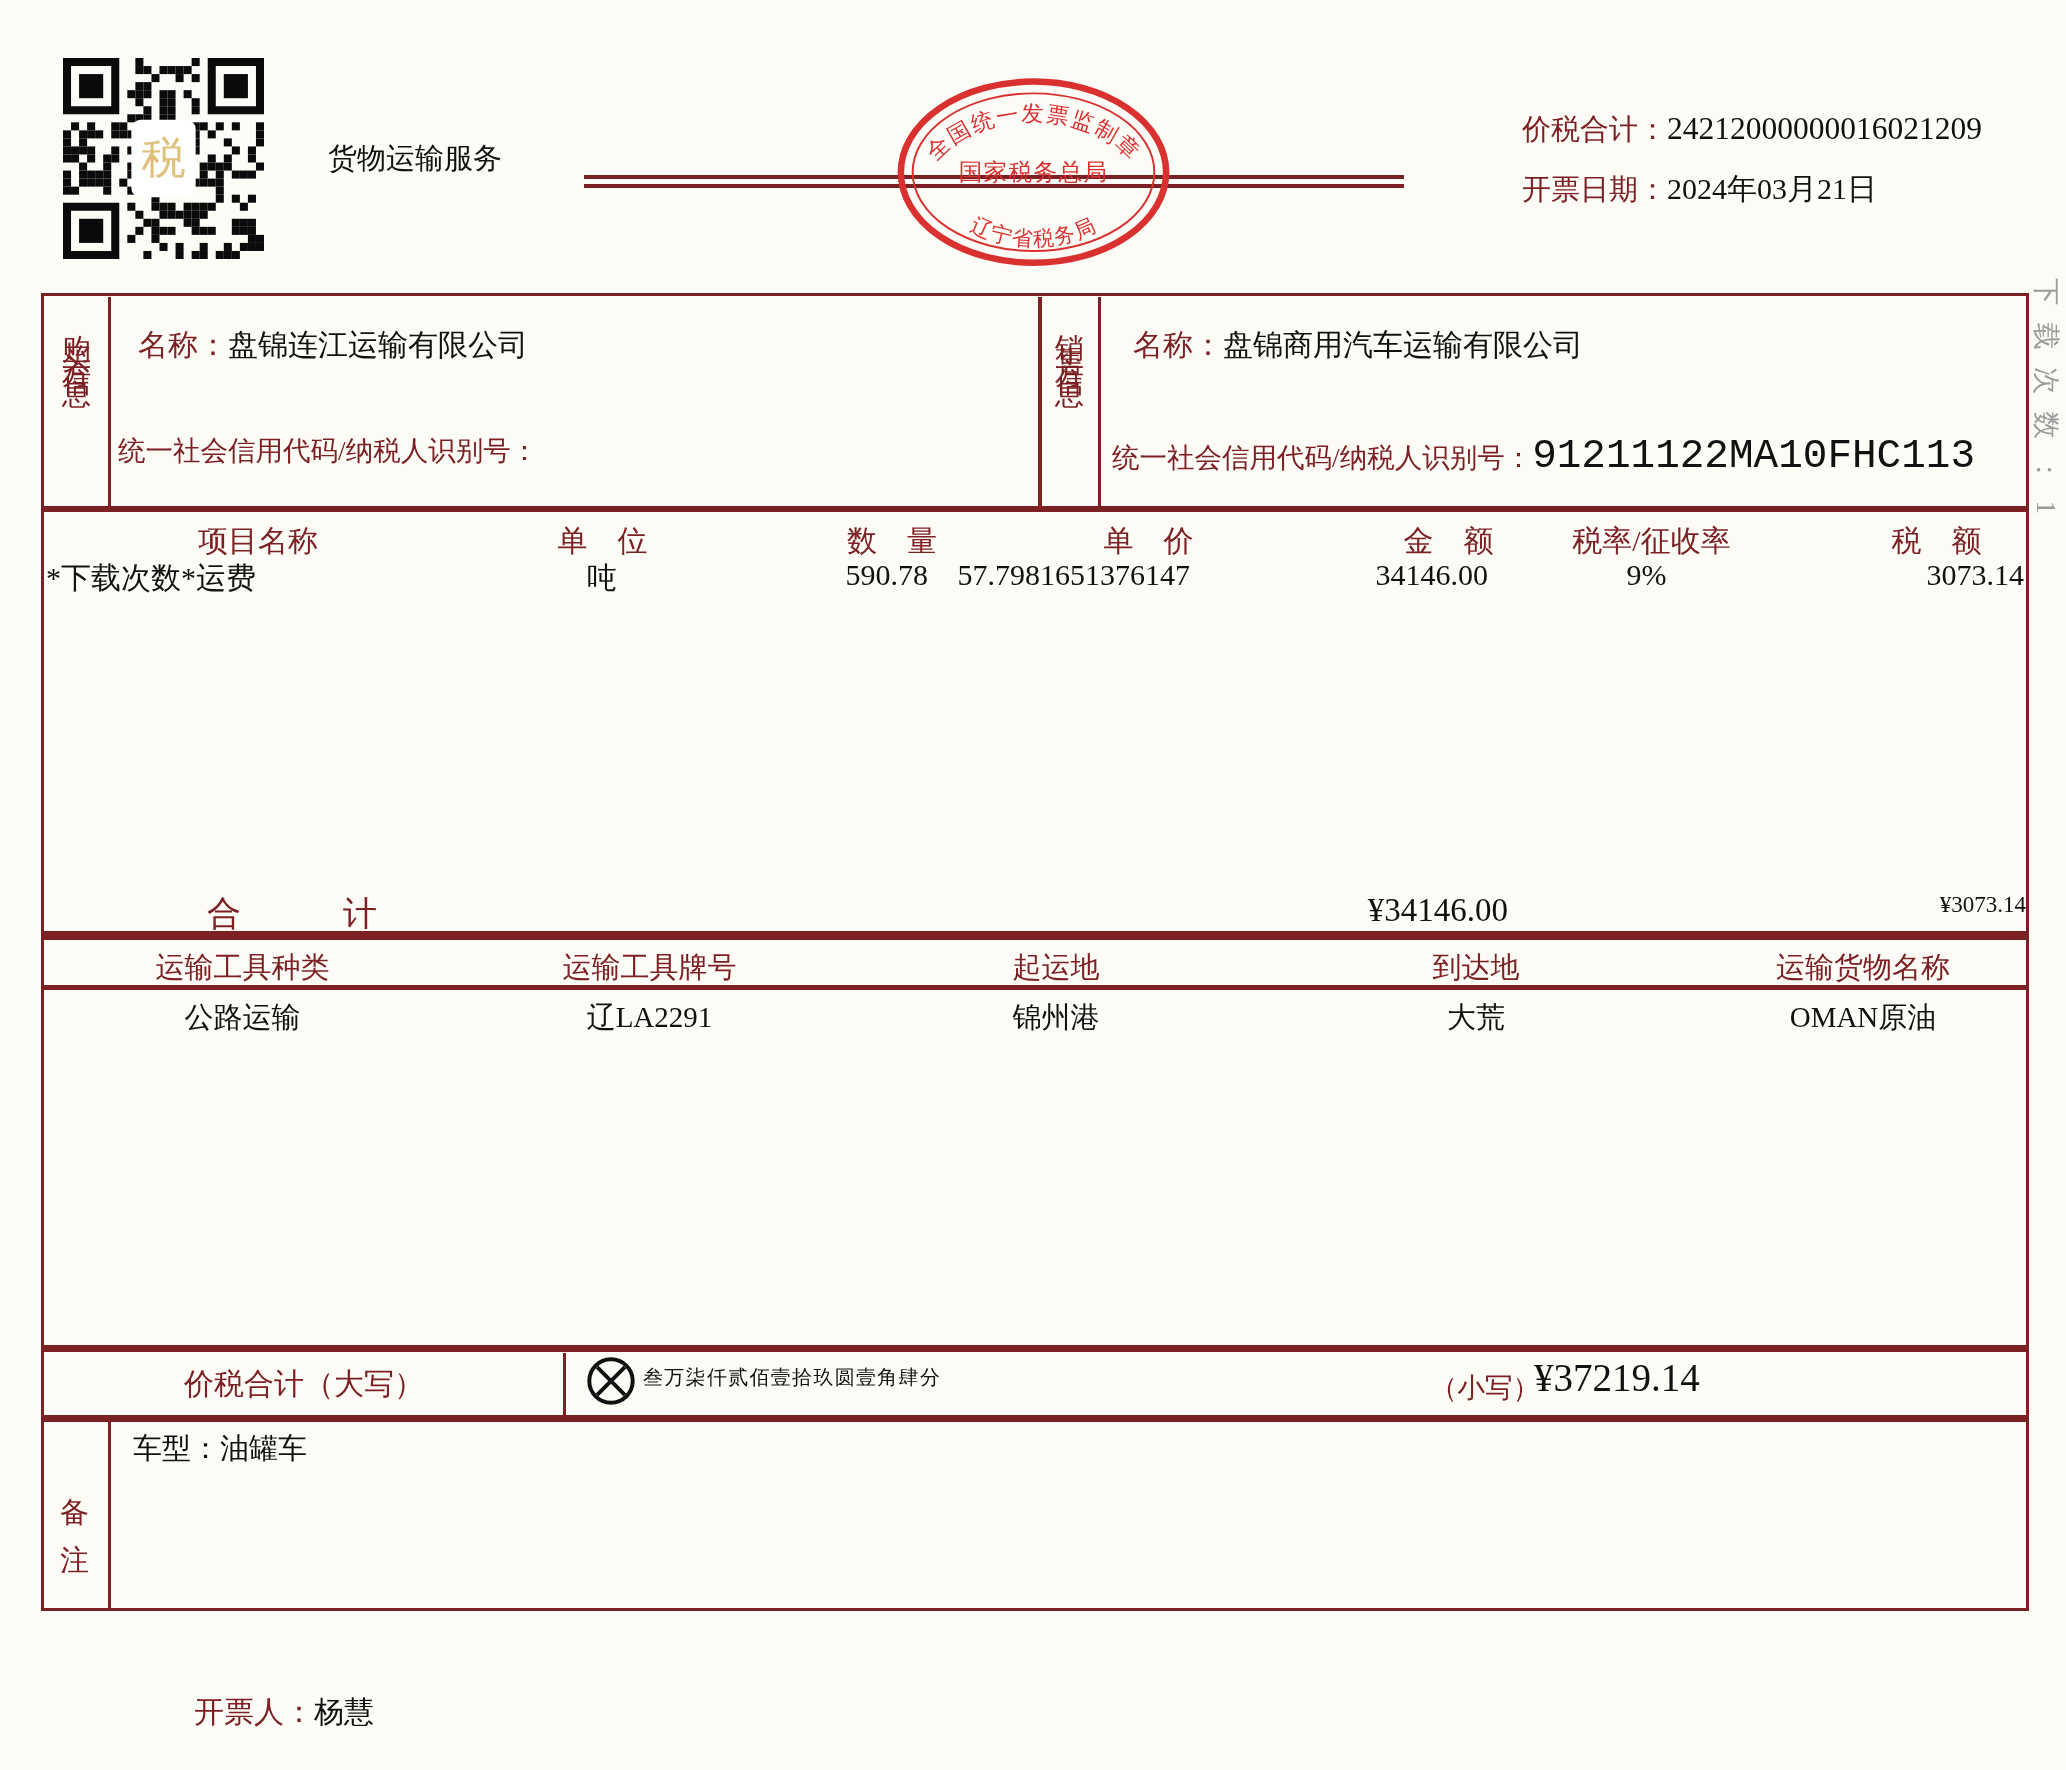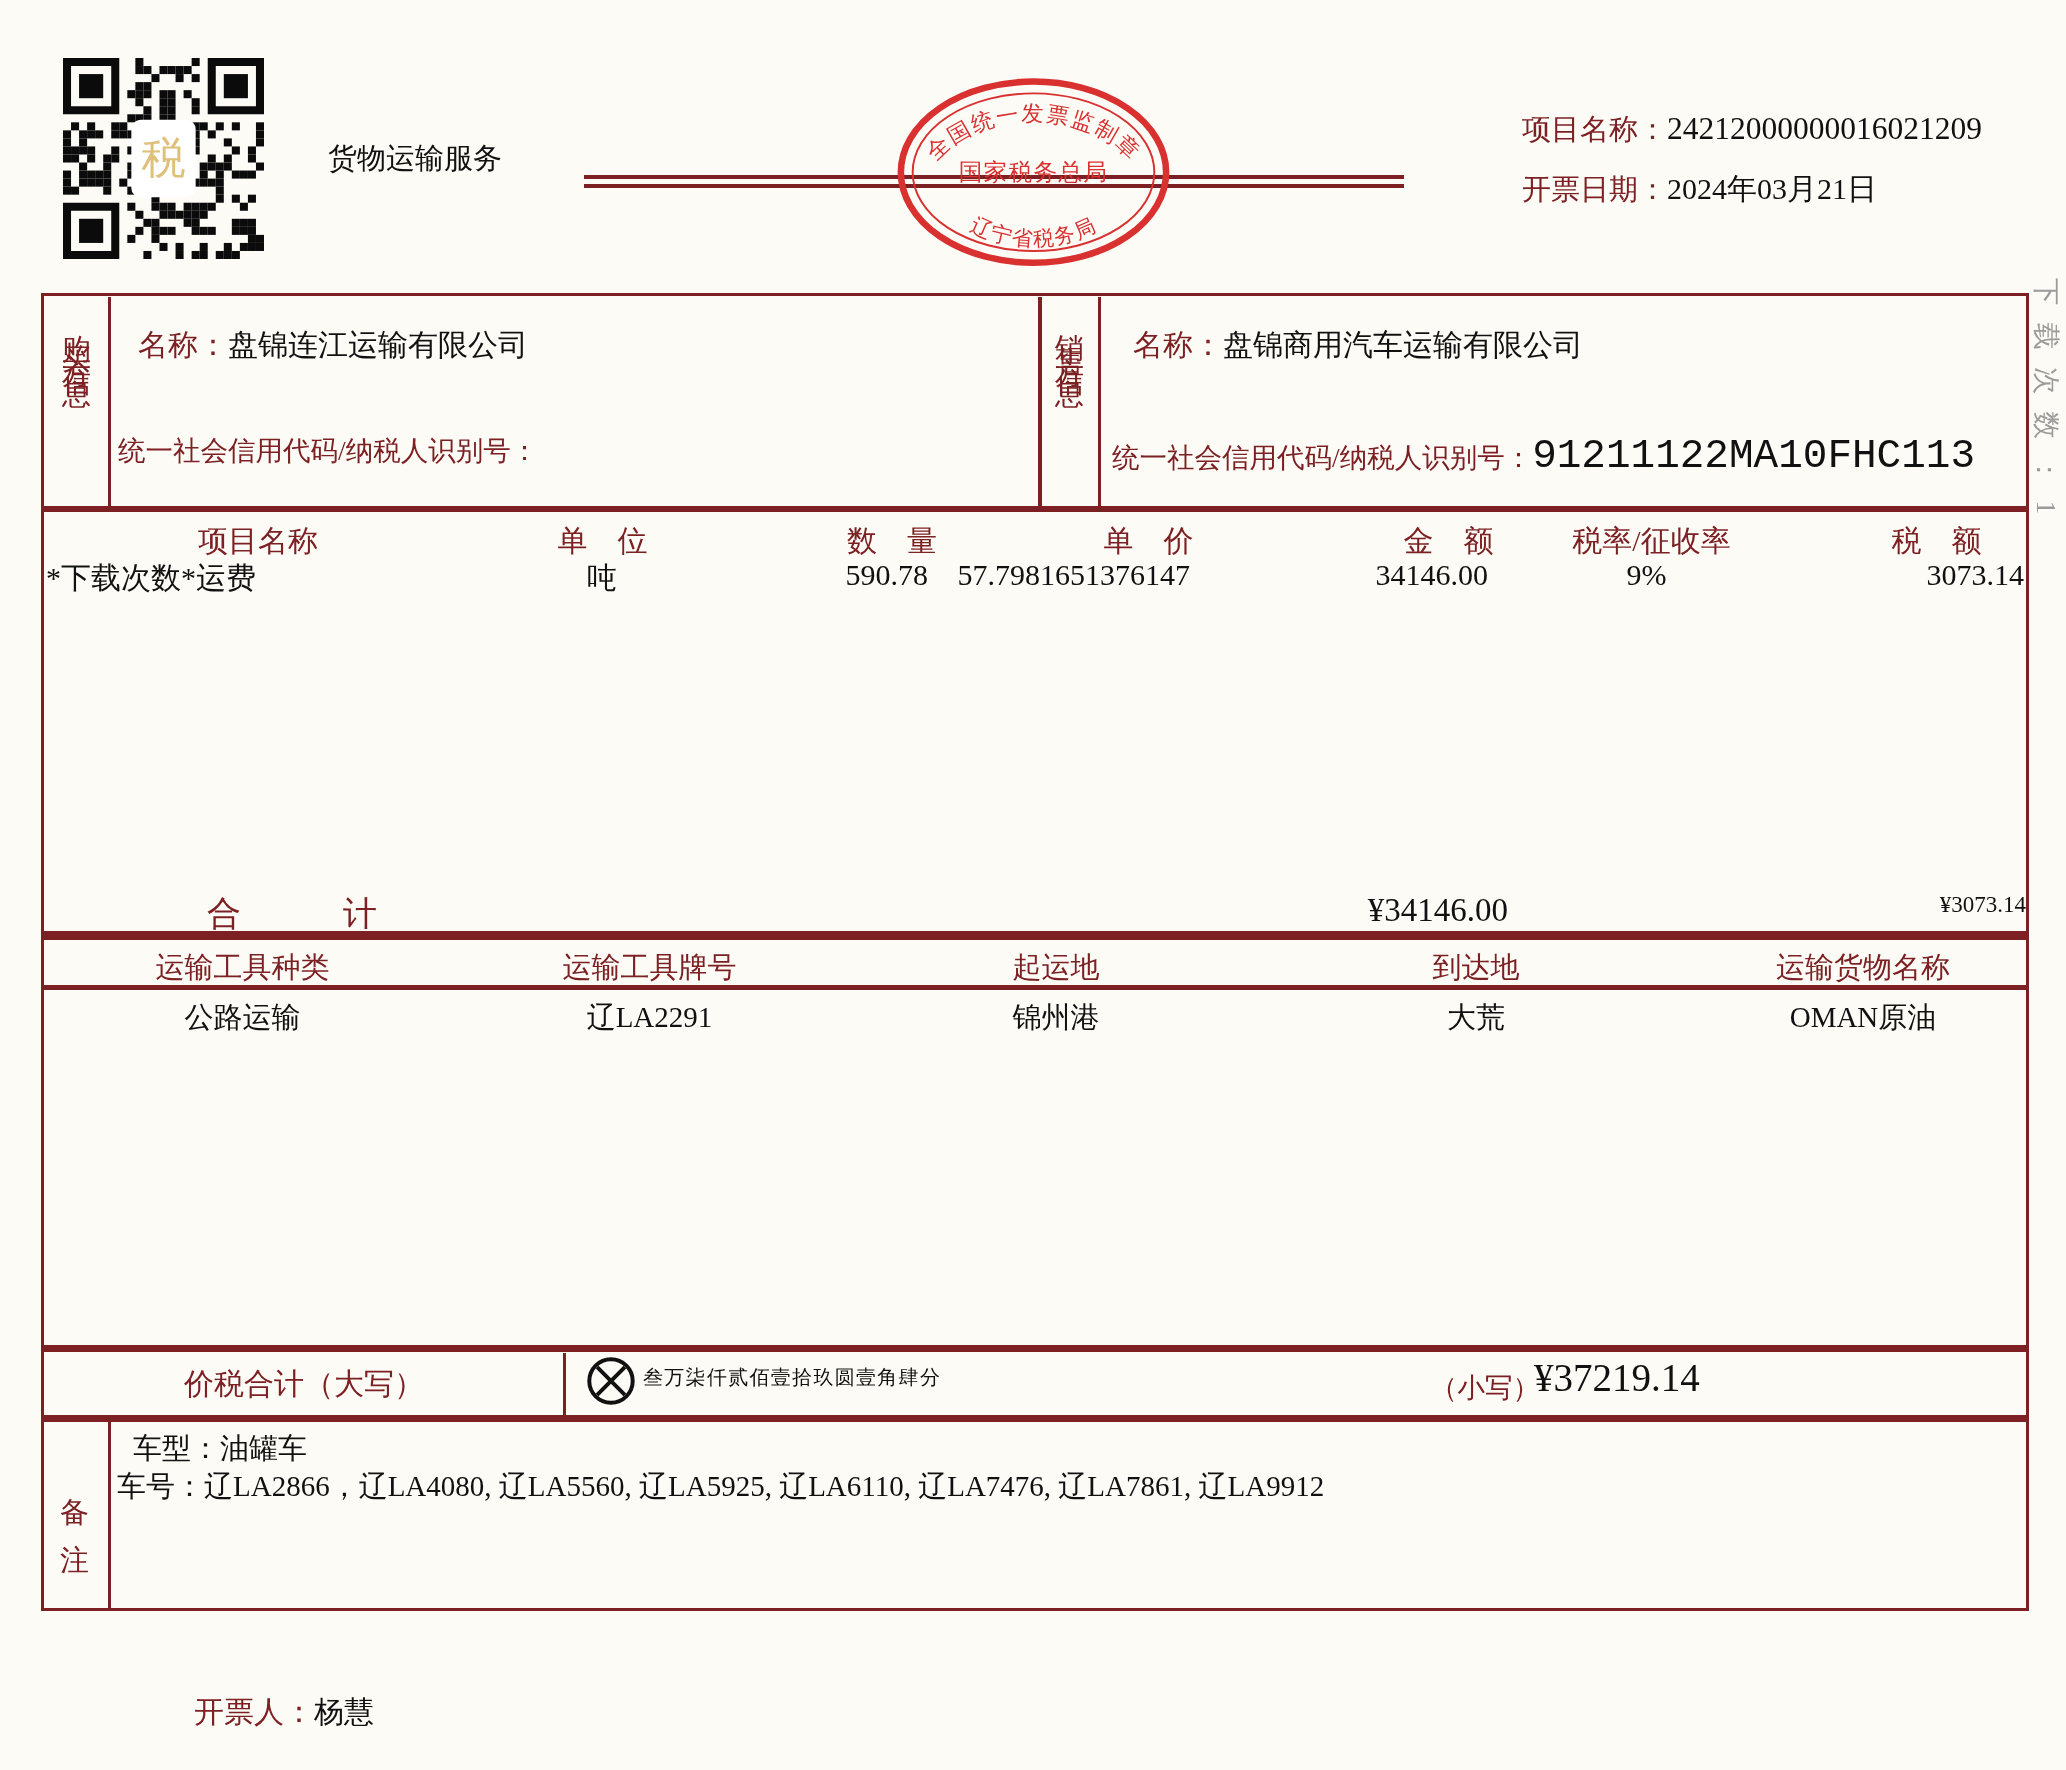--- a/index.html
+++ b/index.html
@@ -231,21 +231,21 @@
     <text font-size="34" fill="var(--stamp)" letter-spacing="3">
       <textPath href="#arcT" startOffset="50%" text-anchor="middle">全国统一发票监制章</textPath>
     </text>
     <text x="220" y="160" font-size="36" fill="var(--stamp)" text-anchor="middle" letter-spacing="2">国家税务总局</text>
     <text font-size="32" fill="var(--stamp)" letter-spacing="2">
       <textPath href="#arcB" startOffset="50%" text-anchor="middle">辽宁省税务局</textPath>
     </text>
   </svg>
 
   <div class="abs baseline nowrap" style="left:1522px; top:110px;">
-    <span class="red" style="font-size:29px;">项目名称：</span>
+    <span class="red" style="font-size:29px;">价税合计：</span>
     <span class="blk" style="font-size:31.5px;">24212000000016021209</span>
   </div>
   <div class="abs baseline nowrap" style="left:1522px; top:169px;">
     <span class="red" style="font-size:29px;">开票日期：</span>
     <span class="blk" style="font-size:30px;">2024年03月21日</span>
   </div>
 
   <div class="abs nowrap" style="left:2064px; top:278px; transform-origin:0 0; transform:rotate(90deg); font-size:27.5px; letter-spacing:17px; color:var(--gray);">下载次数：1</div>
 
   <div class="abs" style="left:41px; top:293px; width:1982px; height:1312px; border:3.9px solid var(--red);"></div>
@@ -320,21 +320,20 @@
   <svg class="abs" style="left:586px; top:1356px;" width="50" height="50" viewBox="0 0 76 76">
     <circle cx="38" cy="38" r="33" fill="none" stroke="#111" stroke-width="6"></circle>
     <path d="M17 17 L59 59 M59 17 L17 59" stroke="#111" stroke-width="6"></path>
   </svg>
   <div class="abs blk nowrap" style="left:643px; top:1364px; font-size:20px; letter-spacing:1.3px;">叁万柒仟贰佰壹拾玖圆壹角肆分</div>
   <div class="abs red nowrap" style="left:1430px; top:1370px; font-size:27.5px;">（小写）</div>
   <div class="abs blk nowrap" style="left:1534px; top:1355px; font-size:39px;">¥37219.14</div>
 
   <div class="vlabel" style="left:60px; top:1475px; letter-spacing:45px;">备注</div>
   <div class="abs blk nowrap" style="left:117px; top:1429px; font-size:29px;margin-left:16px;">车型：油罐车</div>
-  <div class="abs blk nowrap" style="left:117px; top:1467px; font-size:29px;">车号：辽LA2866，辽LA4080, 辽LA5560, 辽LA5925, 辽LA6110, 辽LA7476, 辽LA7861, 辽LA9912</div>
 
   <div class="abs baseline nowrap" style="left:194px; top:1692px;">
     <span class="red" style="font-size:30px;">开票人：</span>
     <span class="blk" style="font-size:30px;">杨慧</span>
   </div>
 
 </div>
 
 
 </body></html>

